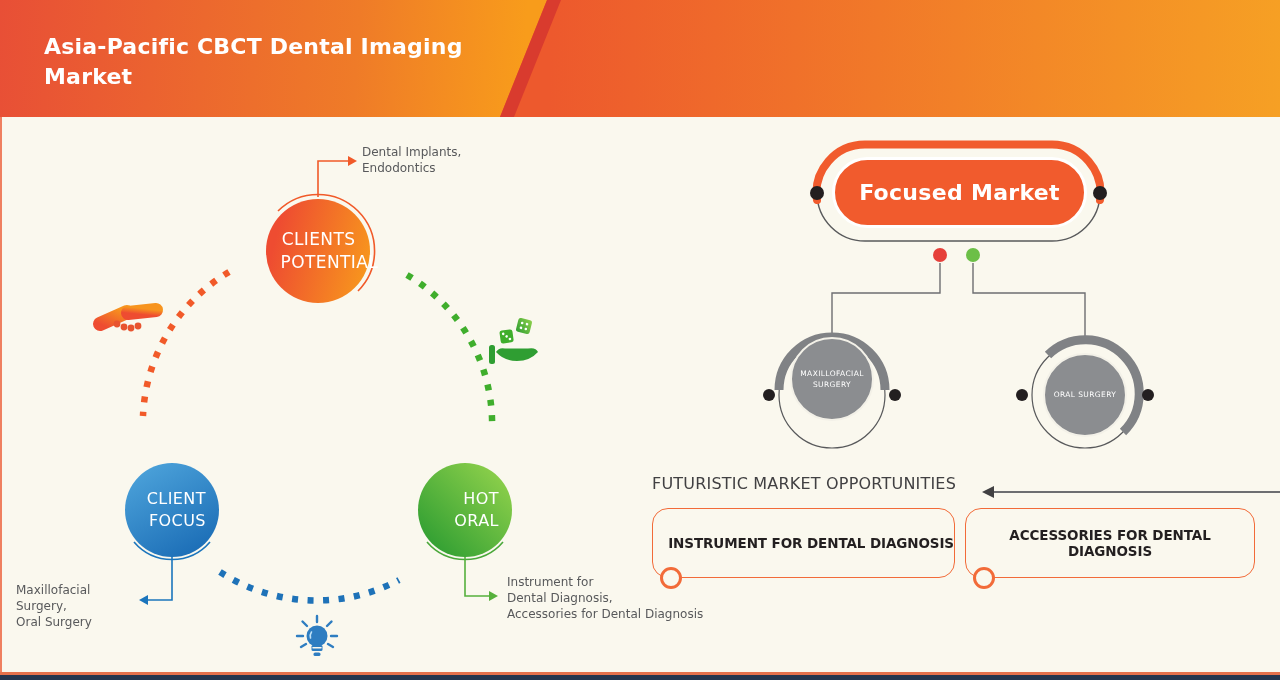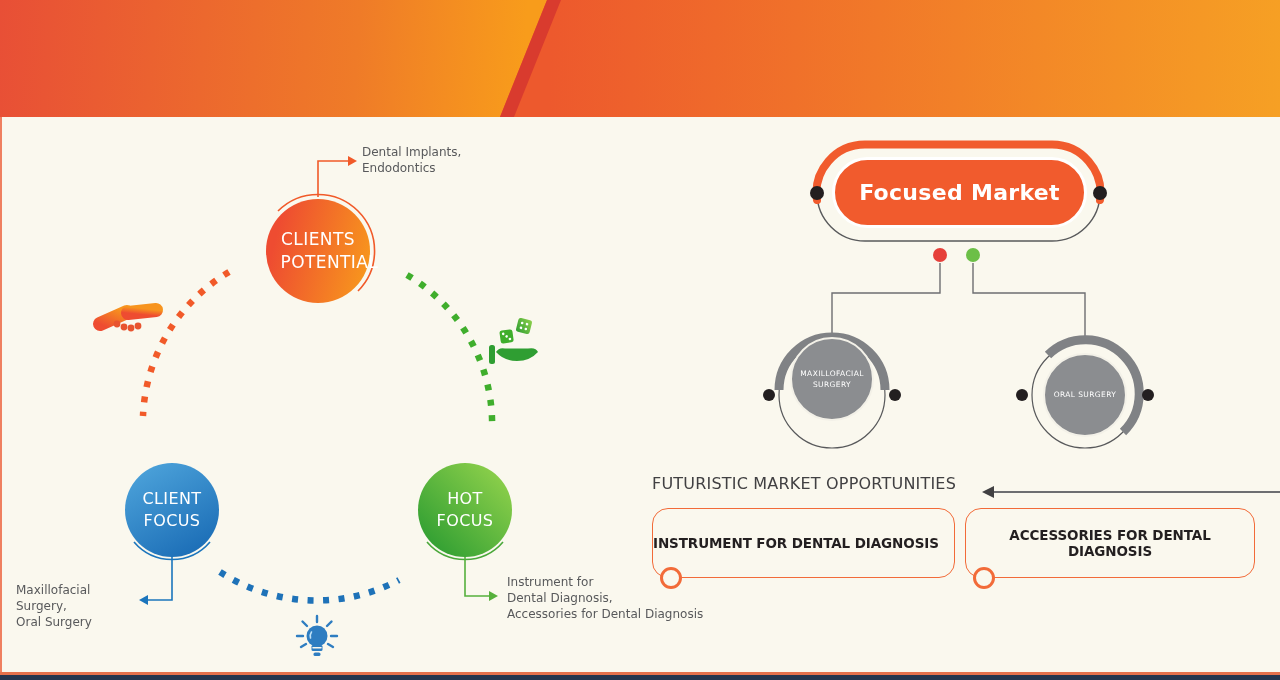--- a/index.html
+++ b/index.html
@@ -26,21 +26,21 @@
   #deco { position:absolute; left:0; top:0; }
 
   .cycle-circle { position:absolute; border-radius:50%; display:flex; align-items:center;
     justify-content:center; text-align:center; color:#fff; }
   #c-potential { left:264px; top:82px; width:104px; height:104px; font-size:17px;
     background:linear-gradient(105deg,#ee4c31 15%,#f7941e 90%); }
   #c-focus { left:123px; top:346px; width:94px; height:94px; font-size:16px;
     background:linear-gradient(150deg,#4ba1d9 10%,#1b6db6 90%); }
   #c-hotbets { left:416px; top:346px; width:94px; height:94px; font-size:16px;
     background:linear-gradient(225deg,#8ed04b 10%,#2f9e32 90%); }
-  .cycle-circle span { display:block; width:72%; line-height:1.35; letter-spacing:.4px; }
+  .cycle-circle span { display:block; width:72%; line-height:1.35; letter-spacing:.4px;text-align:right; }
 
   .annot { position:absolute; color:#58595b; font-size:12px; line-height:1.35; white-space:pre-line; }
   #annot-potential { left:360px; top:27px; }
   #annot-focus { left:14px; top:465px; width:113px; text-align:left; }
   #annot-hotbets { left:505px; top:457px; width:240px; }
 
   
   #pill { position:absolute; left:830px; top:40px; width:255px; height:71px; background:#f15b2d;
     border:3px solid #ffffff; border-radius:38px; display:flex; align-items:center; justify-content:center;
     color:#fff; font-size:22px; font-weight:bold; letter-spacing:.3px; }
@@ -49,41 +49,42 @@
     background:#8b8d90; border:2px solid #f3f1e8; display:flex; align-items:center; justify-content:center;
     text-align:center; color:#ffffff; font-size:7.5px; letter-spacing:.4px; line-height:1.5; }
   #gc-left { left:788px; top:220px; }
   #gc-right { left:1041px; top:236px; }
   .gray-circle span { display:block; width:80%; }
 
   
   #fut-heading { position:absolute; left:650px; top:357px; font-size:16px; color:#414042;
     letter-spacing:.2px; font-weight:500; }
   .fut-box { position:absolute; top:391px; height:70px; border:1.6px solid #f26b39; border-radius:16px;
-    display:flex; align-items:center; justify-content:flex-start; text-align:center;
+    display:flex; align-items:center; justify-content:flex-end; text-align:center;
     font-size:13.5px; font-weight:bold; color:#231f20; letter-spacing:-.1px; }
   #fut-box-1 { left:650px; width:303px; }
   #fut-box-2 { left:963px; width:290px; }
   .fut-dot { position:absolute; width:22px; height:22px; border-radius:50%; background:#faf8ee;
     border:3px solid #f26b39; }
   #fut-dot-1 { left:658px; top:450px; }
   #fut-dot-2 { left:971px; top:450px; }
 
   
   #strip-orange { position:absolute; left:0; top:672px; width:1280px; height:3px; background:#e4714b; }
   #strip-navy { position:absolute; left:0; top:675px; width:1280px; height:5px; background:#24364e; }
 </style>
 </head>
 <body>
 
 <div id="stage">
 
   <div id="header">
     <div class="hdr-right"></div>
     <div class="hdr-stripe"></div>
+    <div class="hdr-title">Asia-Pacific CBCT Dental Imaging Market</div>
   </div>
 
   <div id="content">
 
     <svg id="deco" width="1280" height="555" viewBox="0 0 1280 555">
       <defs>
         <linearGradient id="gOr" x1="0" y1="1" x2="1" y2="0">
           <stop offset="0" stop-color="#ee4c31"></stop>
             <stop offset="1" stop-color="#f7941e"></stop>
         </linearGradient>
@@ -187,21 +188,21 @@
       </g>
     </svg>
 
     <div id="c-potential" class="cycle-circle">
       <span>CLIENTS POTENTIAL</span>
     </div>
     <div id="c-focus" class="cycle-circle">
       <span>CLIENT FOCUS</span>
     </div>
     <div id="c-hotbets" class="cycle-circle">
-      <span>HOT FOCUS</span>
+      <span>HOT ORAL</span>
     </div>
 
     <div id="annot-potential" class="annot">Dental Implants,
 Endodontics</div>
     <div id="annot-focus" class="annot">Maxillofacial
 Surgery,
 Oral Surgery</div>
     <div id="annot-hotbets" class="annot">Instrument for
 Dental Diagnosis,
 Accessories for Dental Diagnosis</div>

